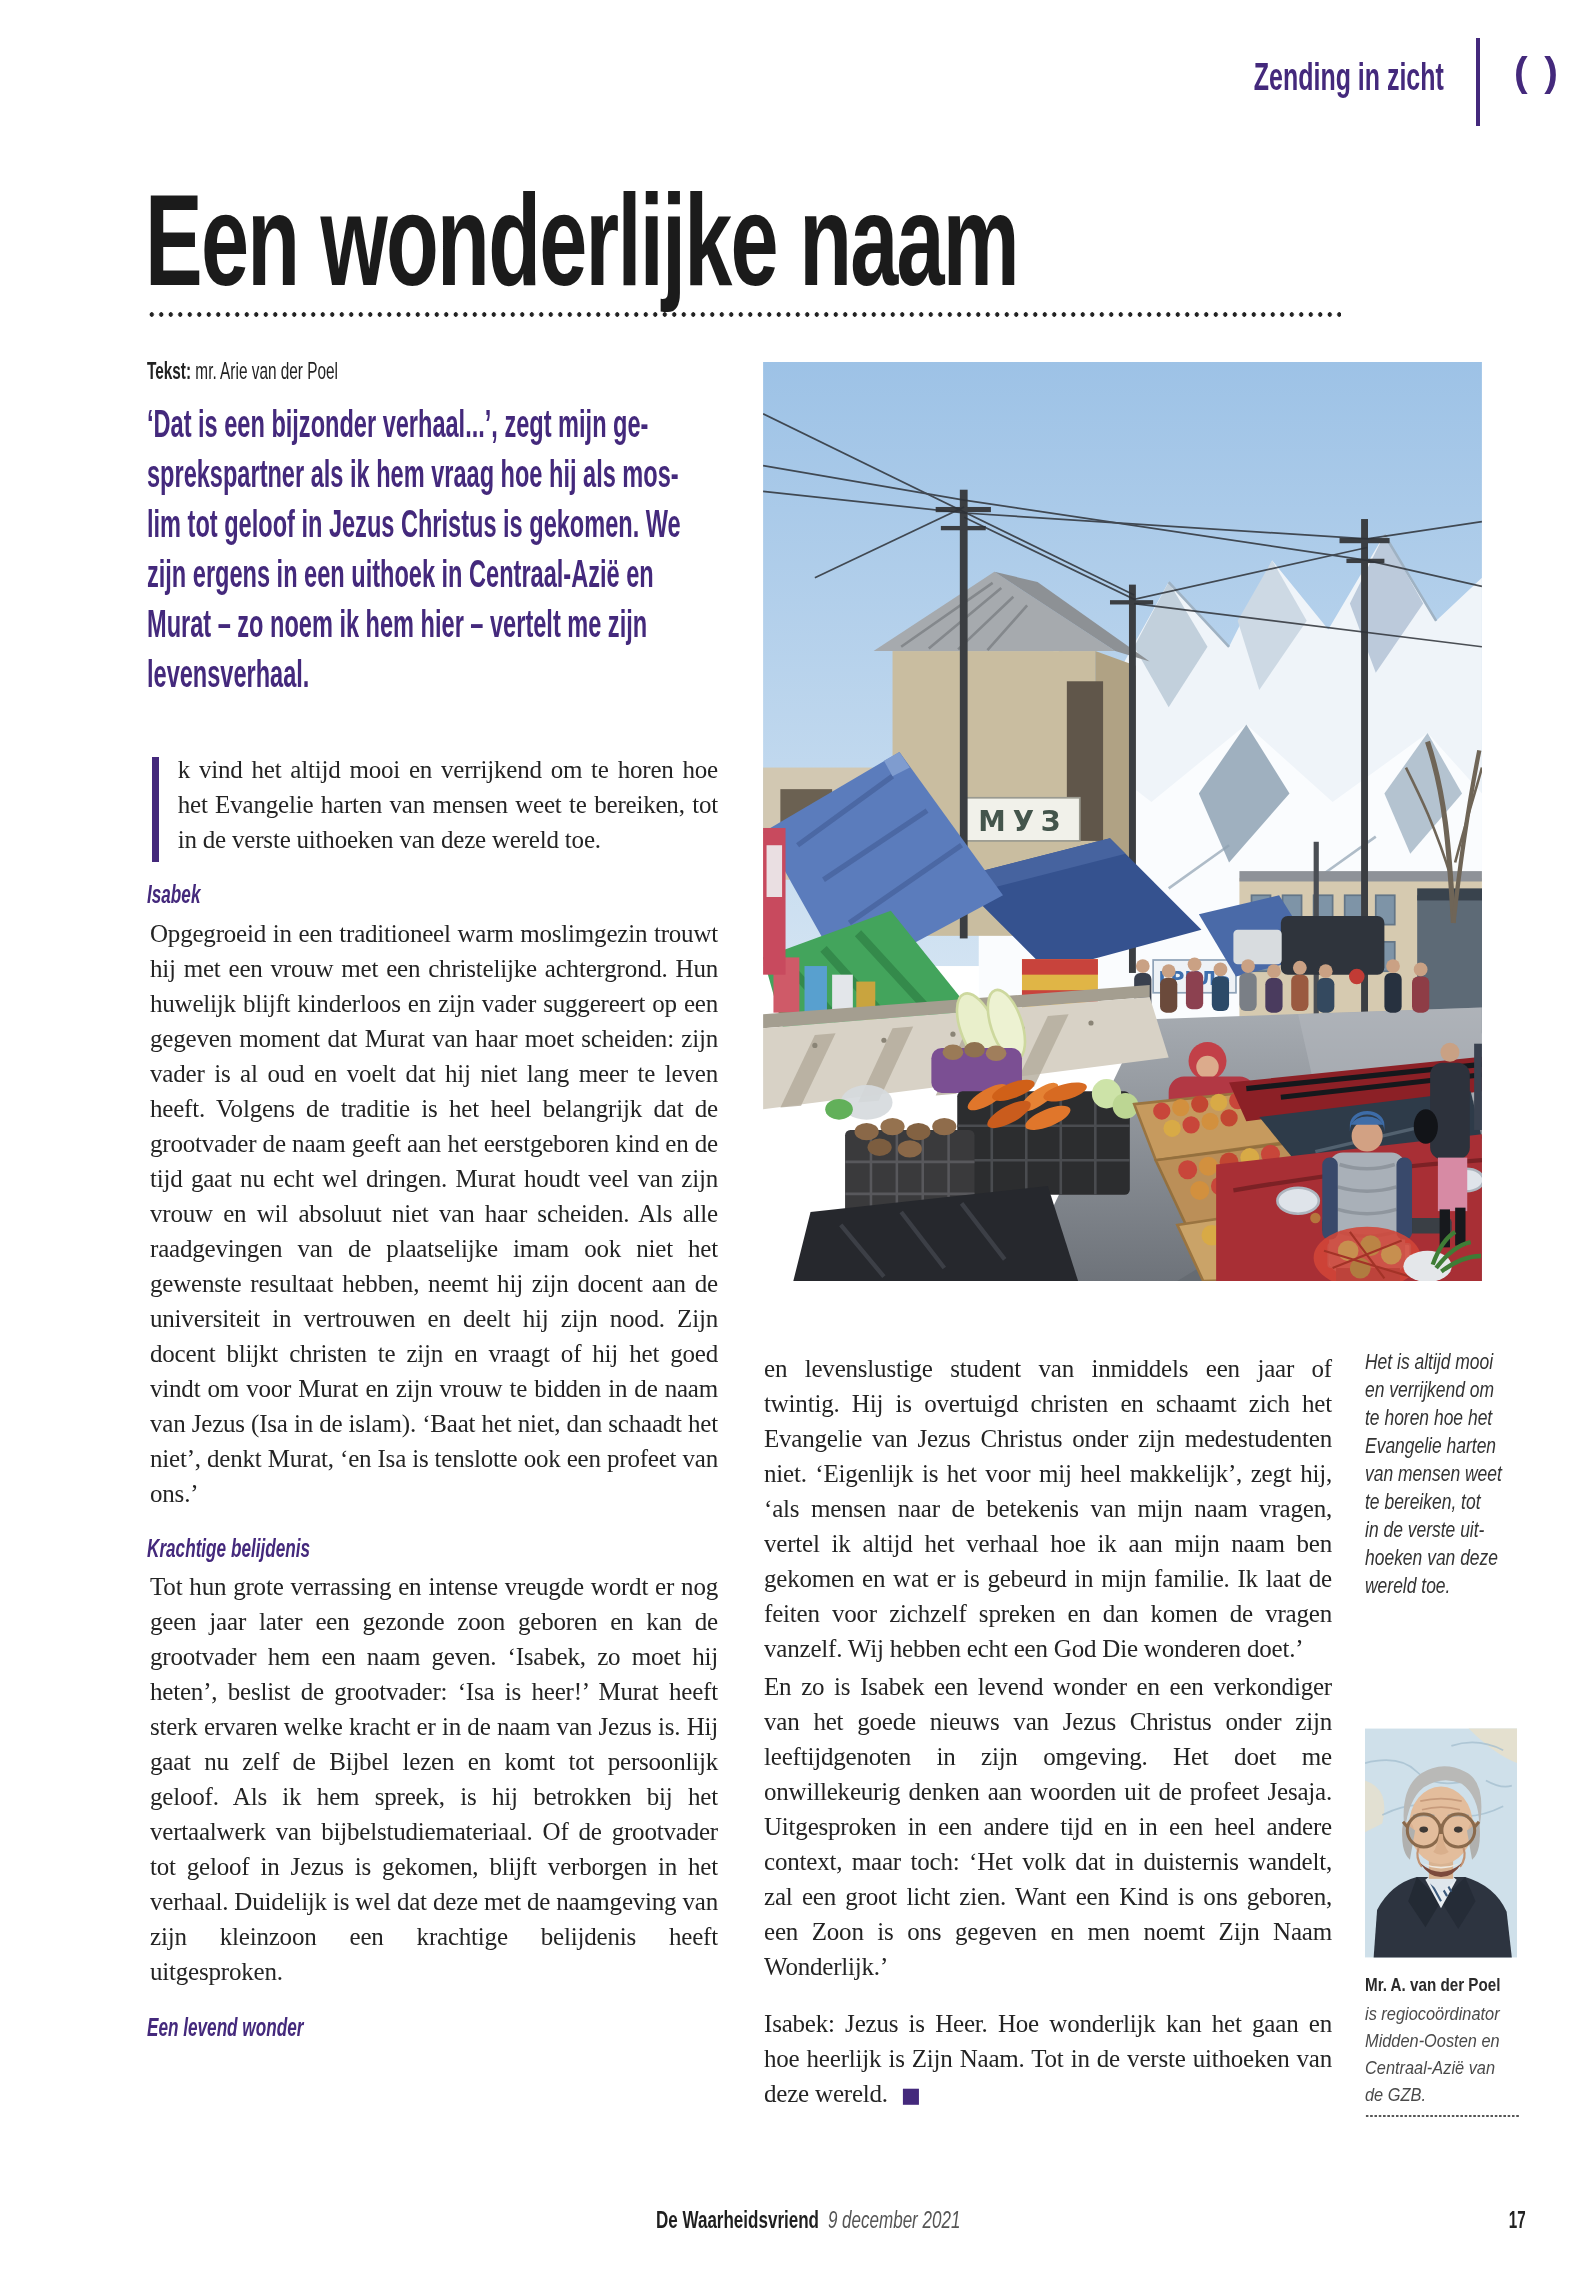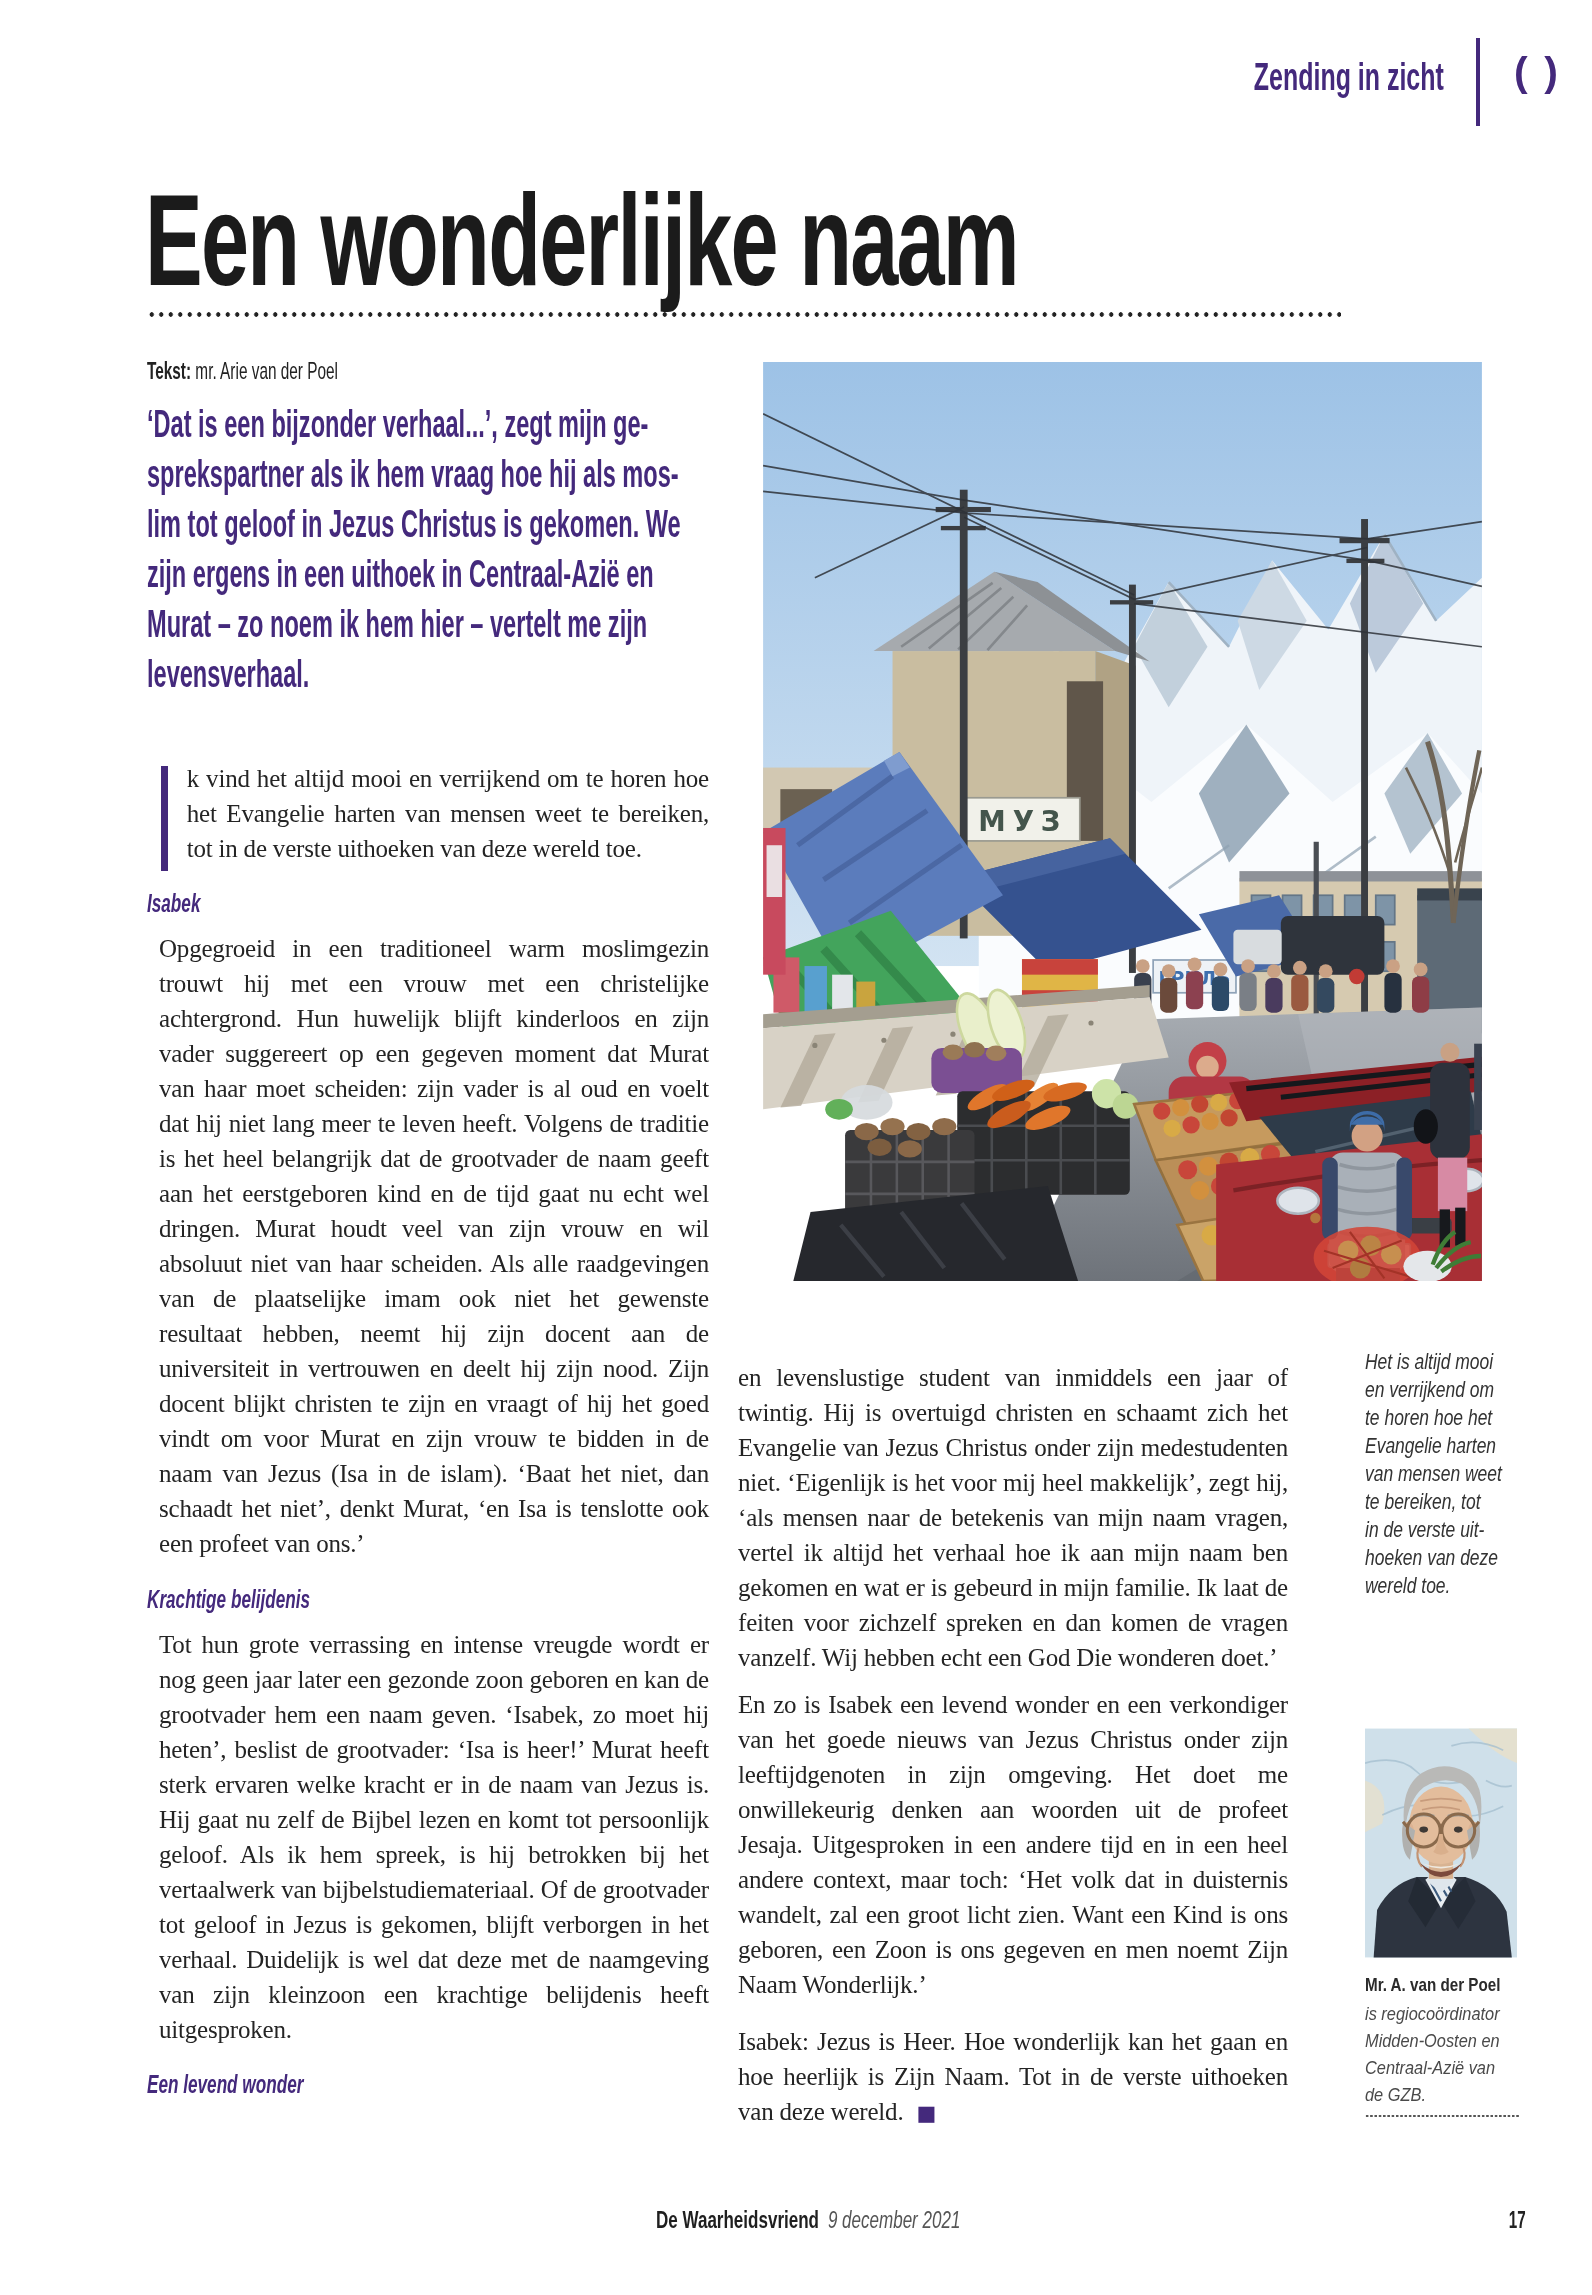--- a/index.html
+++ b/index.html
@@ -23,21 +23,21 @@
           transform:scaleX(.64);transform-origin:0 0;white-space:nowrap;}
   .byline b{font-weight:700;}
 
   
   .intro{left:147px;top:399px;font:700 38px/50px "Liberation Sans",sans-serif;color:#44297c;
          transform:scaleX(.62);transform-origin:0 0;}
   .intro div{white-space:nowrap;}
 
   
   .serif{font-family:"Liberation Serif","DejaVu Serif",serif;font-size:25px;line-height:35px;
-         color:#242424;text-align:justify;letter-spacing:-0.2px;margin:12px;}
+         color:#242424;text-align:justify;letter-spacing:-0.2px;margin:3px;}
   .col{width:574px;}
   h3.sec{font:italic 700 26px/31px "Liberation Sans",sans-serif;color:#44297c;margin:22.4px 0 5.2px 0;
          transform:scaleX(.66);transform-origin:0 50%;white-space:nowrap;}
   .lead-bar{float:left;width:7px;height:105px;background:#44297c;margin:5.2px 19px 0 1.7px;}
   .p-gap{margin-top:22.4px;}
   .endmark{color:#44297c;font-size:21px;font-family:"DejaVu Sans",sans-serif;margin-left:7px;}
 
   
   .quote{left:1365px;top:1348px;font:italic 400 22.4px/28px "Liberation Sans",sans-serif;color:#333;
          transform:scaleX(.78);transform-origin:0 0;}
@@ -409,21 +409,21 @@
       <span class="lead-bar"></span>
       <span>k vind het altijd mooi en verrijkend om te horen hoe het Evangelie harten van mensen weet te bereiken, tot in de verste uithoeken van deze wereld toe.</span>
     </p>
     <h3 class="sec">Isabek</h3>
     <p class="serif">Opgegroeid in een traditioneel warm moslimgezin trouwt hij met een vrouw met een christelijke achtergrond. Hun huwelijk blijft kinderloos en zijn vader suggereert op een gegeven moment dat Murat van haar moet scheiden: zijn vader is al oud en voelt dat hij niet lang meer te leven heeft. Volgens de traditie is het heel belangrijk dat de grootvader de naam geeft aan het eerstgeboren kind en de tijd gaat nu echt wel dringen. Murat houdt veel van zijn vrouw en wil absoluut niet van haar scheiden. Als alle raadgevingen van de plaatselijke imam ook niet het gewenste resultaat hebben, neemt hij zijn docent aan de universiteit in vertrouwen en deelt hij zijn nood. Zijn docent blijkt christen te zijn en vraagt of hij het goed vindt om voor Murat en zijn vrouw te bidden in de naam van Jezus (Isa in de islam). ‘Baat het niet, dan schaadt het niet’, denkt Murat, ‘en Isa is tenslotte ook een profeet van ons.’</p>
     <h3 class="sec">Krachtige belijdenis</h3>
     <p class="serif">Tot hun grote verrassing en intense vreugde wordt er nog geen jaar later een gezonde zoon geboren en kan de grootvader hem een naam geven. ‘Isabek, zo moet hij heten’, beslist de grootvader: ‘Isa is heer!’ Murat heeft sterk ervaren welke kracht er in de naam van Jezus is. Hij gaat nu zelf de Bijbel lezen en komt tot persoonlijk geloof. Als ik hem spreek, is hij betrokken bij het vertaalwerk van bijbelstudiemateriaal. Of de grootvader tot geloof in Jezus is gekomen, blijft verborgen in het verhaal. Duidelijk is wel dat deze met de naamgeving van zijn kleinzoon een krachtige belijdenis heeft uitgesproken.</p>
     <h3 class="sec">Een levend wonder</h3>
   </div>
 
-  <div class="abs col" style="left:726px;top:1348px;">
+  <div class="abs col" style="left:761px;top:1348px;">
     <p class="serif">en levenslustige student van inmiddels een jaar of twintig. Hij is overtuigd christen en schaamt zich het Evangelie van Jezus Christus onder zijn medestudenten niet. ‘Eigenlijk is het voor mij heel makkelijk’, zegt hij, ‘als mensen naar de betekenis van mijn naam vragen, vertel ik altijd het verhaal hoe ik aan mijn naam ben gekomen en wat er is gebeurd in mijn familie. Ik laat de feiten voor zichzelf spreken en dan komen de vragen vanzelf. Wij hebben echt een God Die wonderen doet.’</p>
     <p class="serif">En zo is Isabek een levend wonder en een verkondiger van het goede nieuws van Jezus Christus onder zijn leeftijdgenoten in zijn omgeving. Het doet me onwillekeurig denken aan woorden uit de profeet Jesaja. Uitgesproken in een andere tijd en in een heel andere context, maar toch: ‘Het volk dat in duisternis wandelt, zal een groot licht zien. Want een Kind is ons geboren, een Zoon is ons gegeven en men noemt Zijn Naam Wonderlijk.’</p>
     <p class="serif p-gap">
       <span>Isabek: Jezus is Heer. Hoe wonderlijk kan het gaan en hoe heerlijk is Zijn Naam. Tot in de verste uithoeken van deze wereld.</span>
       <span class="endmark">■</span>
     </p>
   </div>
 
   <div class="abs quote">
     <div>Het is altijd mooi</div>

